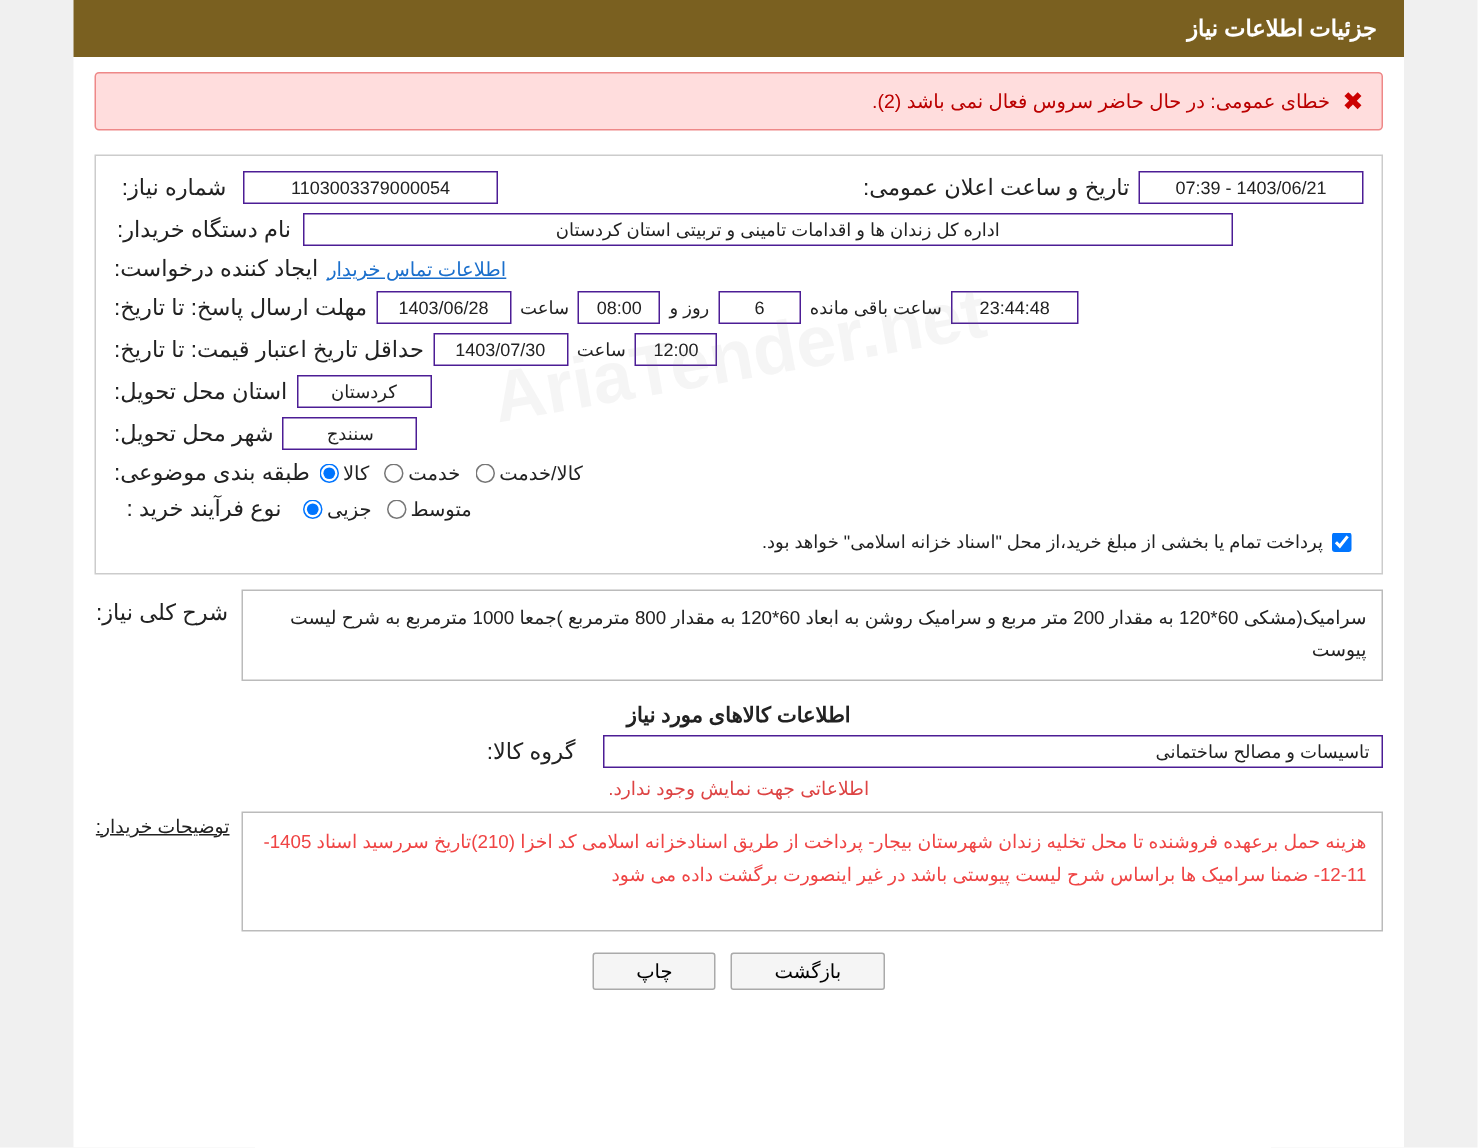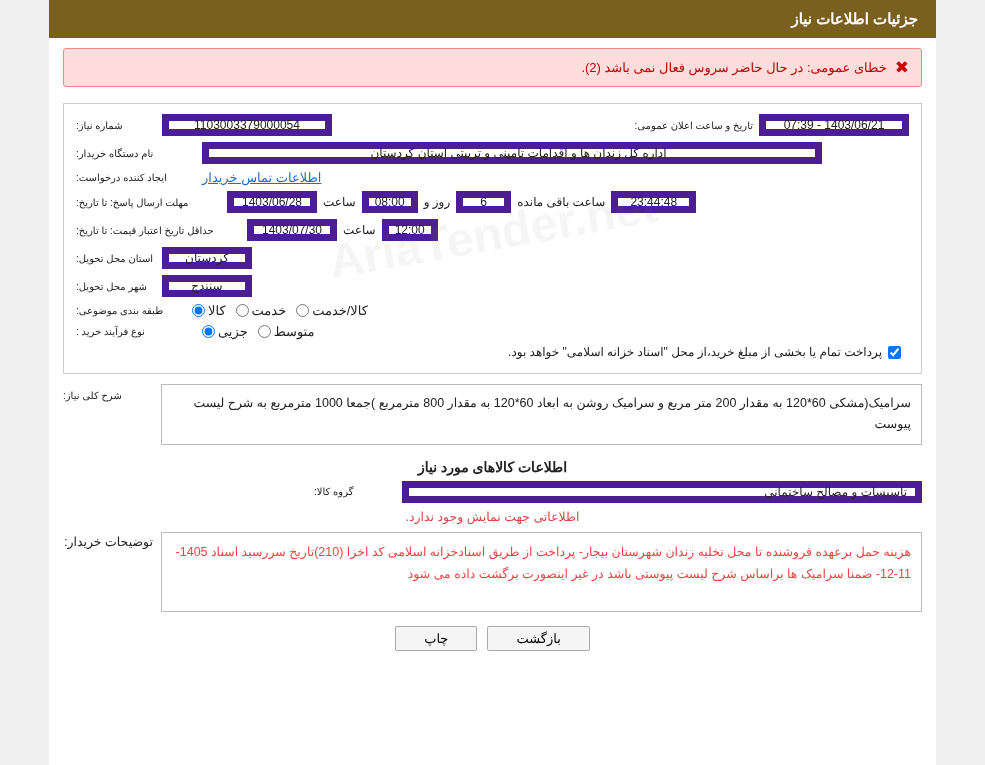--- a/index.html
+++ b/index.html
@@ -54,29 +54,29 @@
       display: flex;
       align-items: center;
       margin-bottom: 6px;
       justify-content: flex-end;
       gap: 6px;
       flex-wrap: nowrap;
     }
     .label {
       color: #222;
       white-space: nowrap;
-      font-size: 10px;
+      font-size: 15px;
       min-width: 80px;
-      text-align: left;
+      text-align: center;
     }
     .label-wide {
       min-width: 120px;
     }
     .field-box {
-      border: 7px solid #4c1d95;
+      border: 1px solid #4c1d95;
       background: #fff;
       padding: 2px 6px;
       min-width: 80px;
       height: 22px;
       font-size: 12px;
       text-align: center;
       display: inline-flex;
       align-items: center;
       justify-content: center;
     }
@@ -164,20 +164,21 @@
       margin-bottom: 4px;
       direction: rtl;
     }
     .buyer-label {
       min-width: 90px;
       font-size: 12.5px;
       color: #222;
       text-align: right;
       padding-top: 2px;
       white-space: nowrap;
+      text-decoration: underline;
     }
     .buttons-row {
       display: flex;
       justify-content: center;
       gap: 10px;
       margin-top: 14px;
       margin-bottom: 8px;
       direction: ltr;
       align-items: flex-end;
     }

